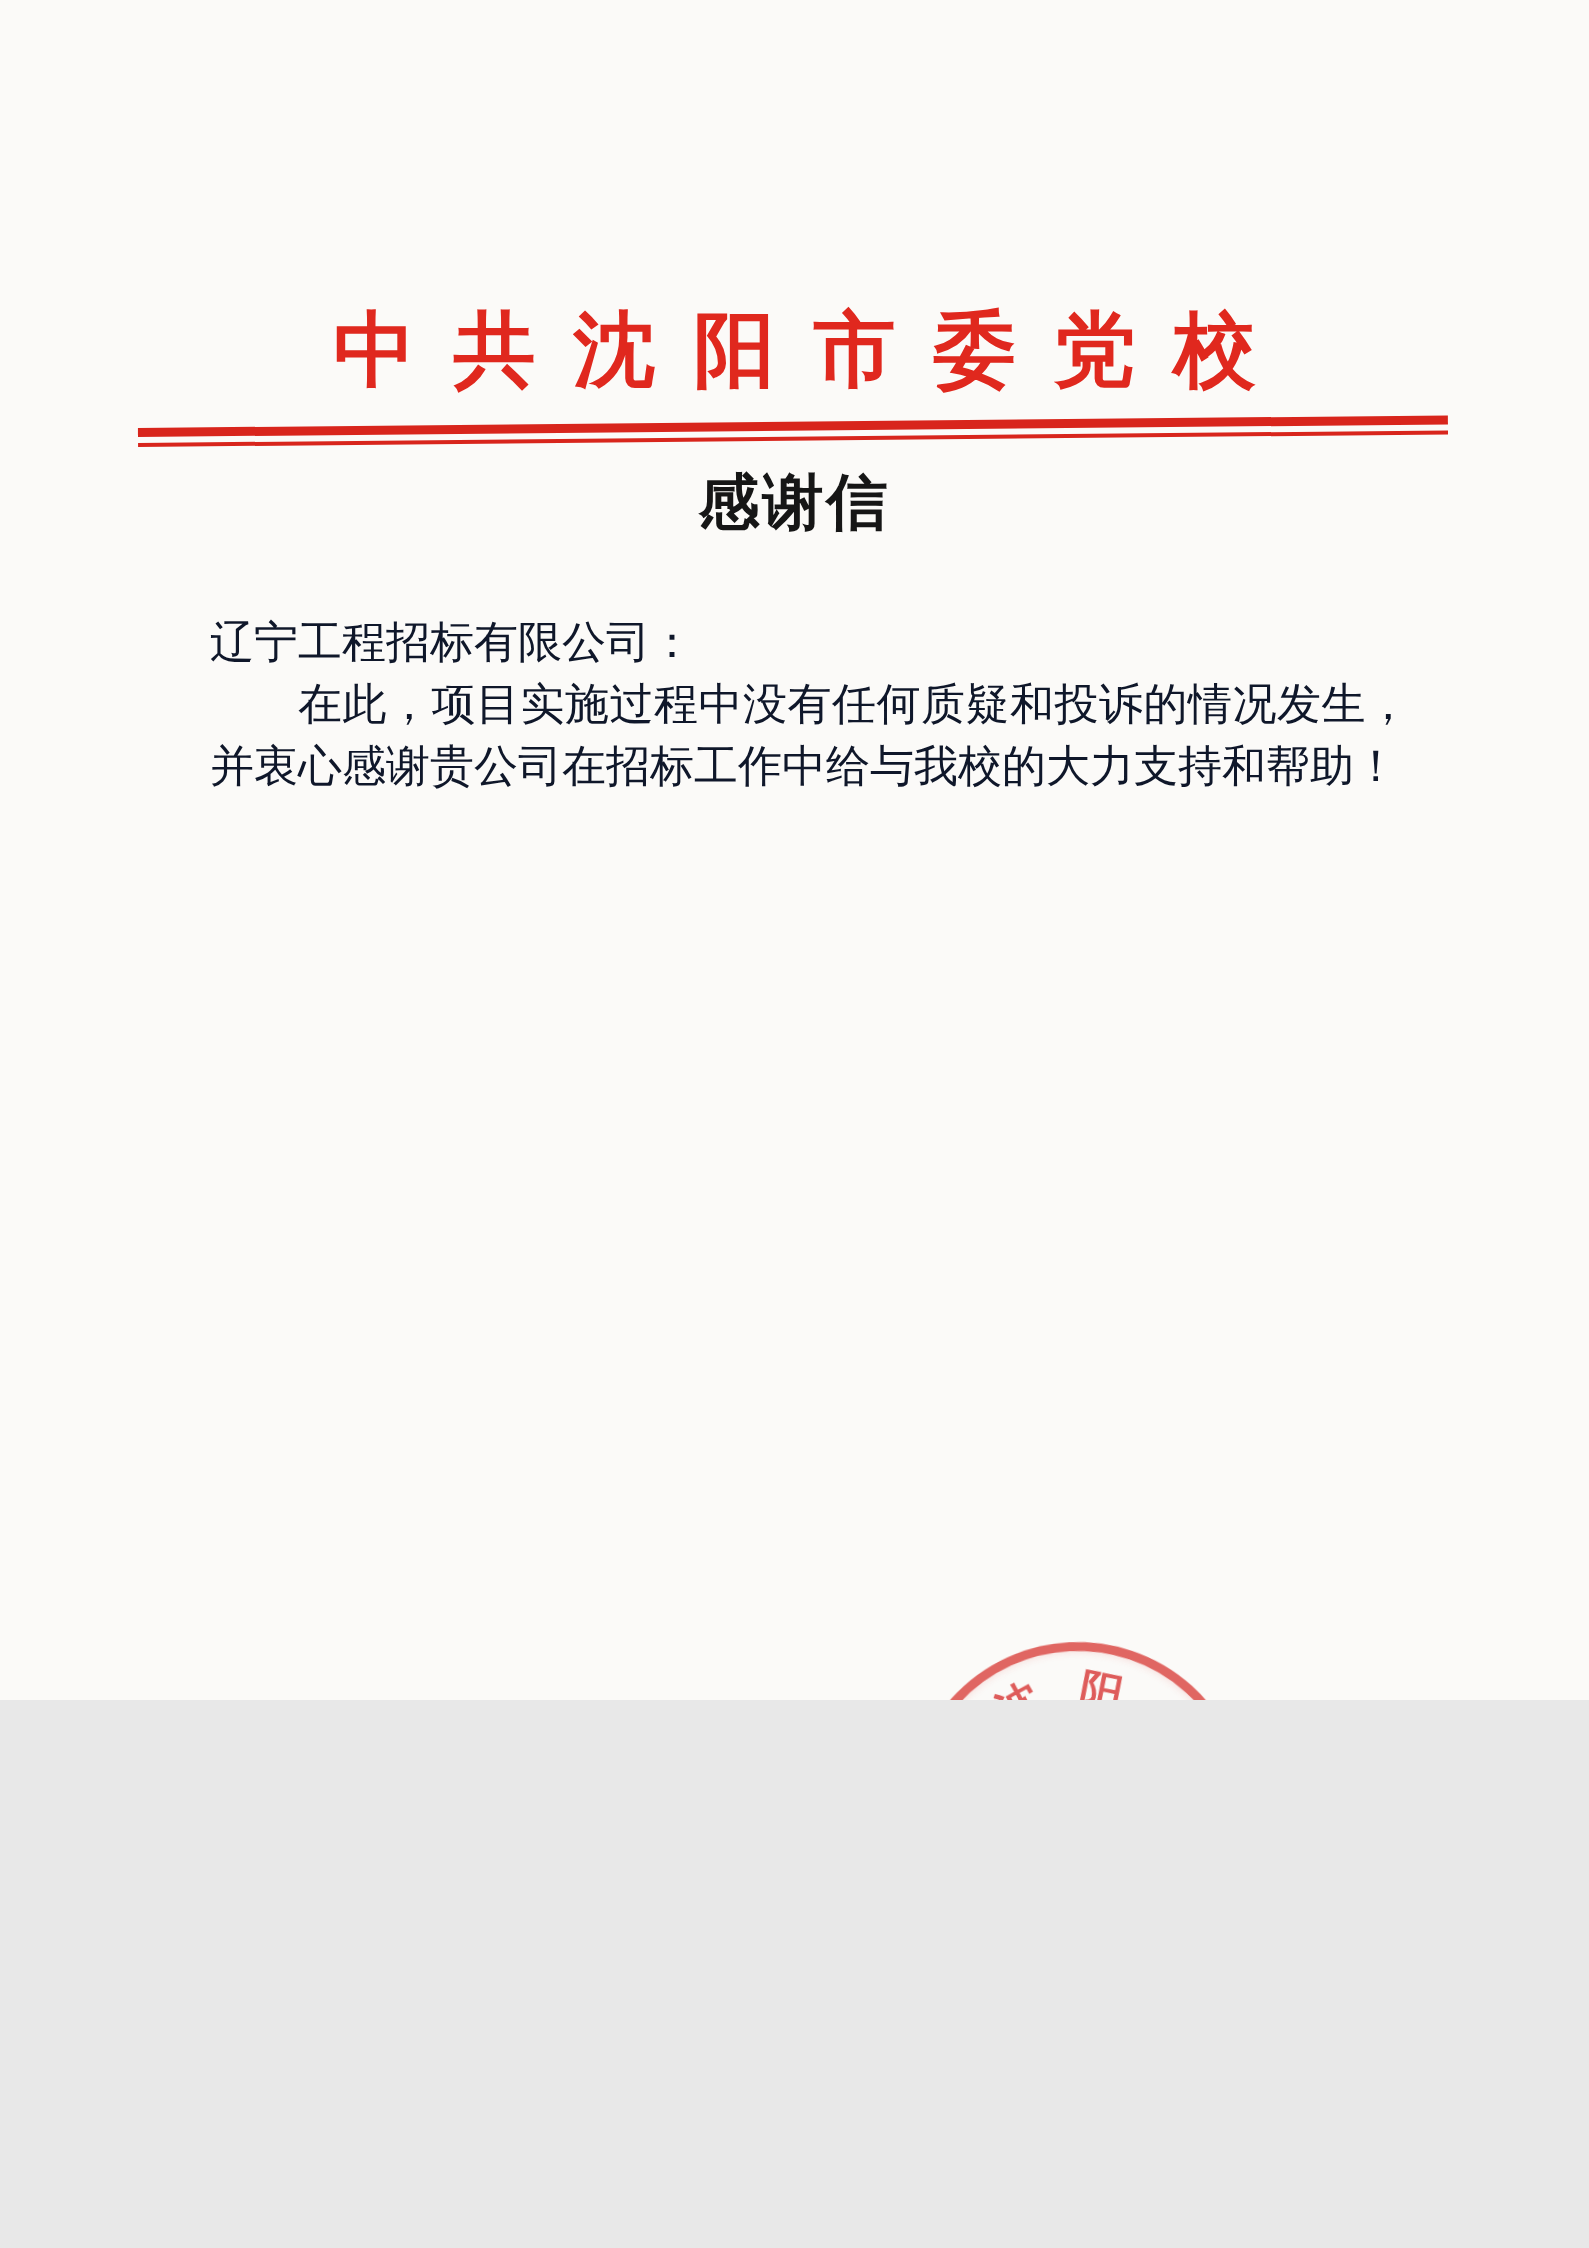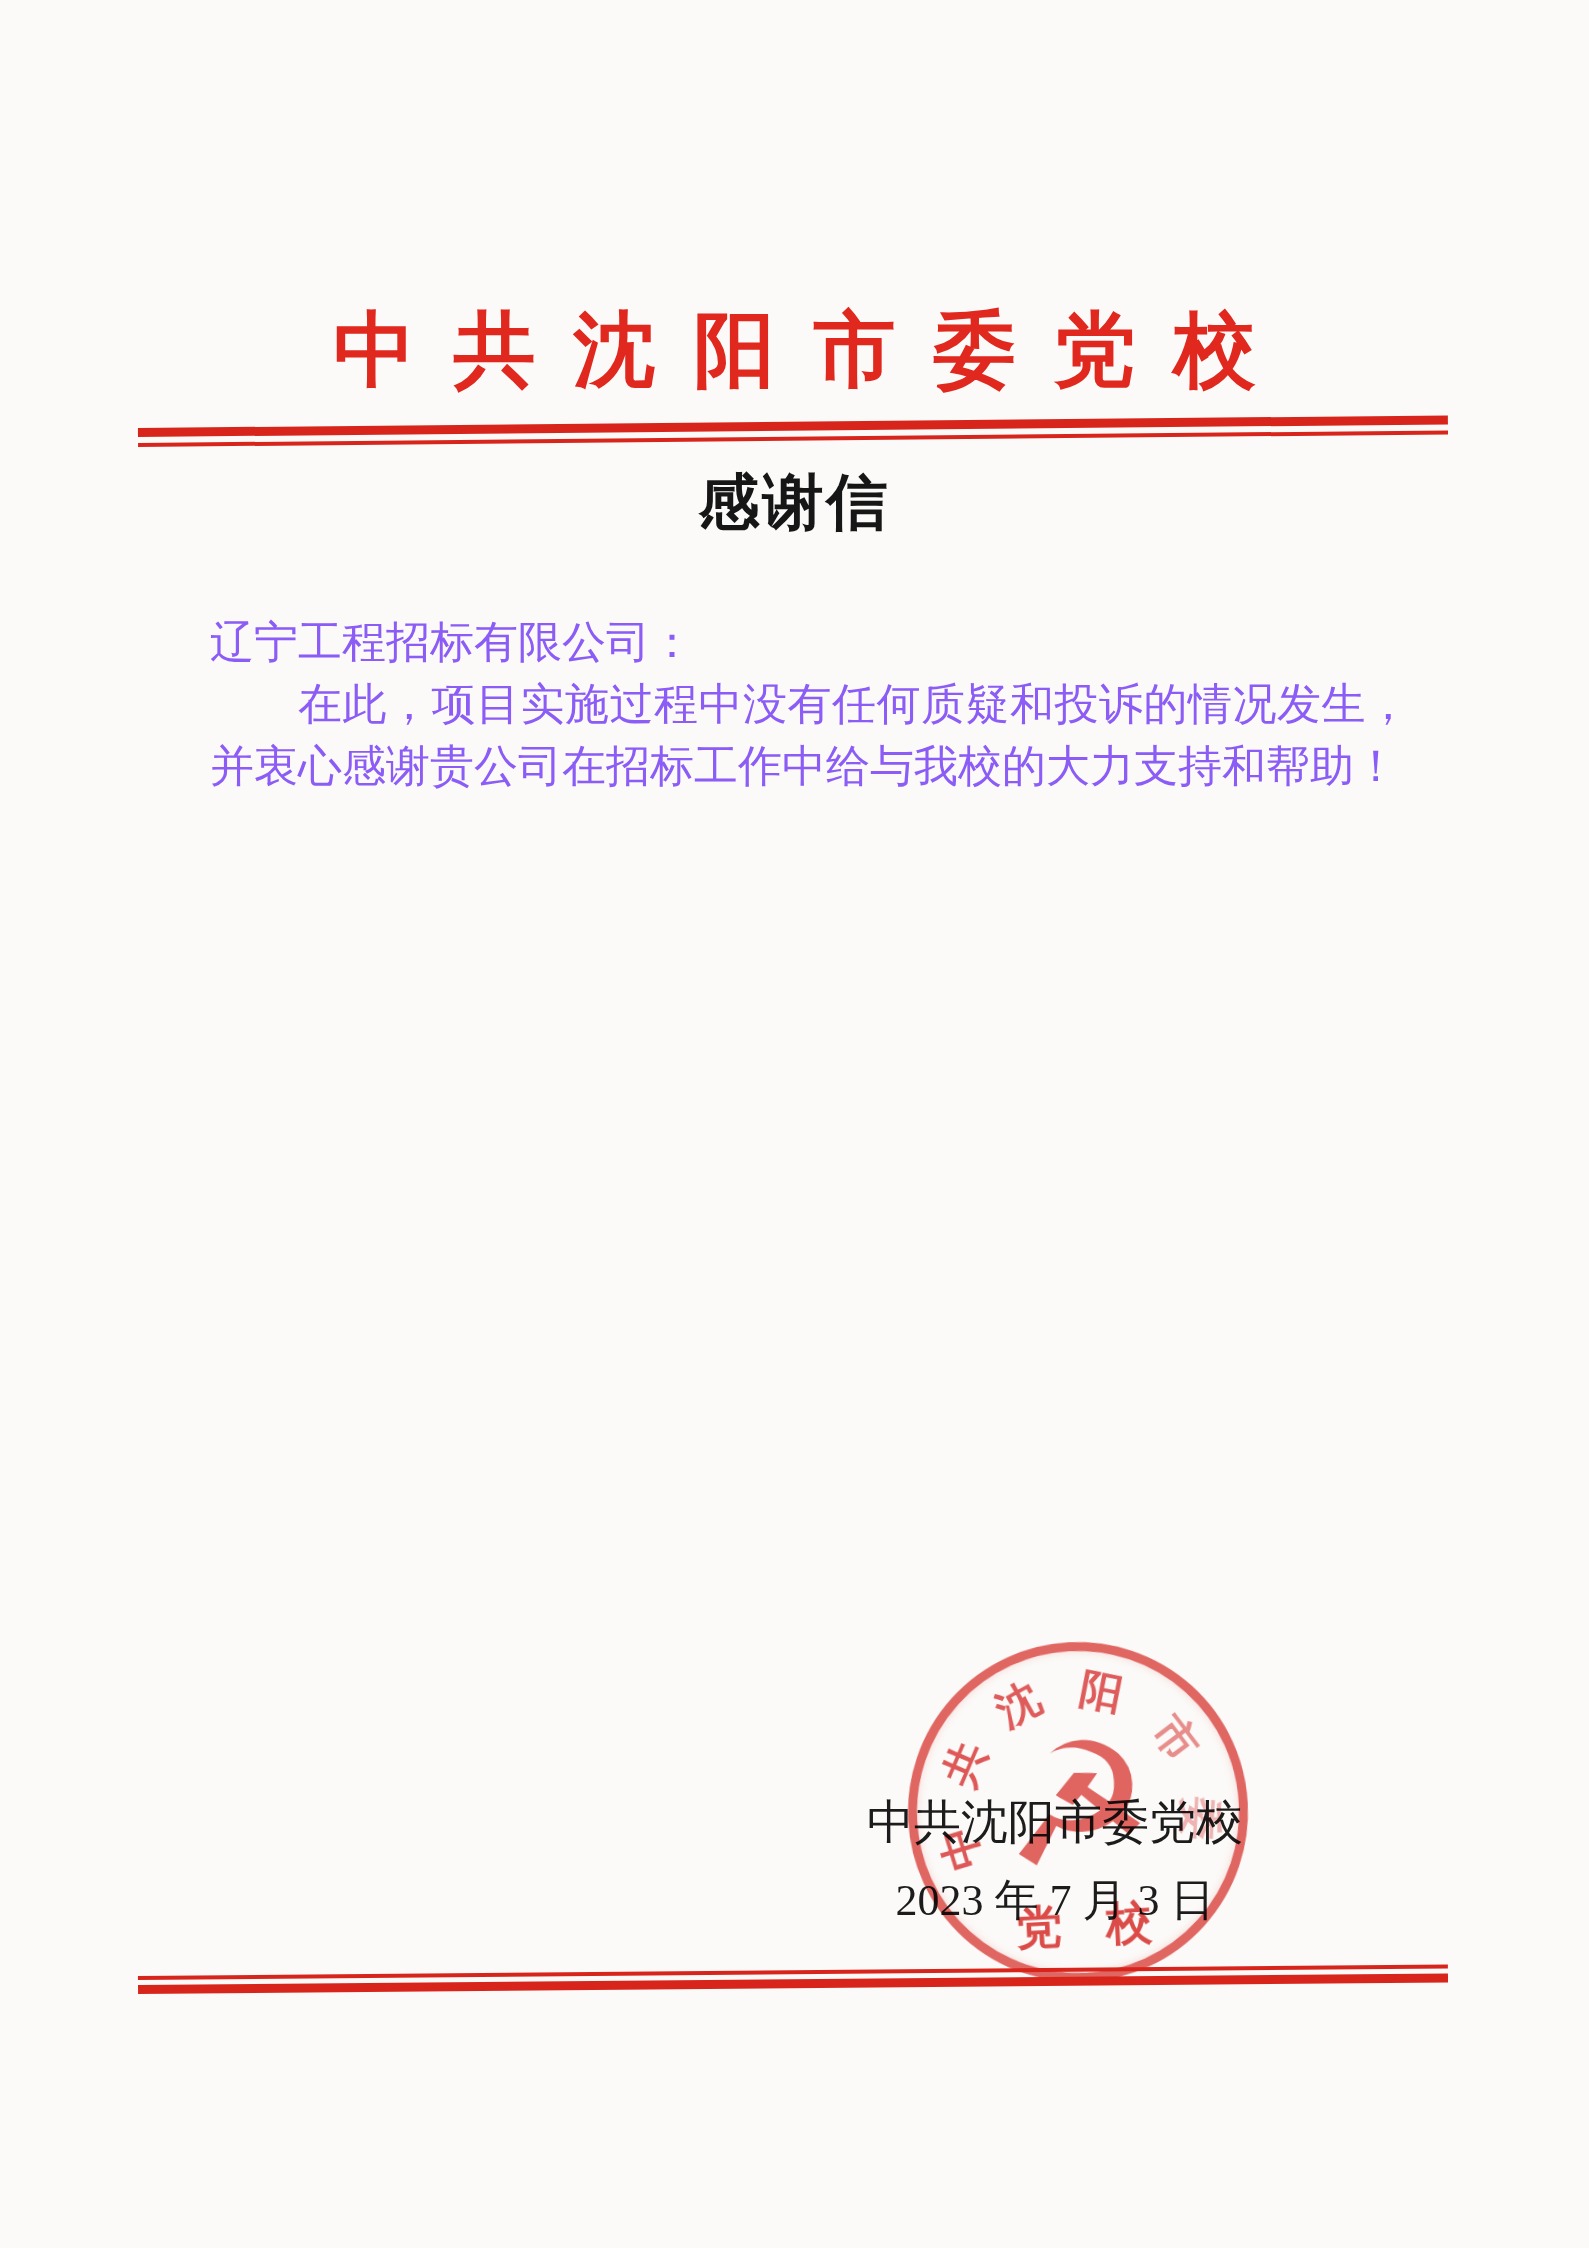--- a/index.html
+++ b/index.html
@@ -1,18 +1,18 @@
 <!DOCTYPE html>
 <html><head>
 <meta charset="utf-8">
 <style>
   html,body{margin:0;padding:0;background:#e8e8e8;}
   .page{
     position:relative;
-    width:1589px;height:2248px;
+    width:1589px;height:1700px;
     margin:0 auto;
     background:#fbfaf8;
     overflow:hidden;
     font-family:"Liberation Serif", serif;
   }
   
   .org-title{
     position:absolute;
     left:0; right:0; top:296px;
     text-align:center;
@@ -40,21 +40,21 @@
     color:#161616;
     letter-spacing:3px;
   }
   
   .body-text{
     position:absolute;
     left:210px; top:612px;
     width:1200px;
     font-size:44px;
     line-height:62px;
-    color:#8b5cf6;
+    color:#0f172a;
     text-align:justify;
   }
   .body-text p{margin:0;}
   .body-text p.indent{text-indent:2em;}
   
   .sig-block{
     position:absolute;
     left:830px; top:1792px;
     width:450px;
     text-align:center;

